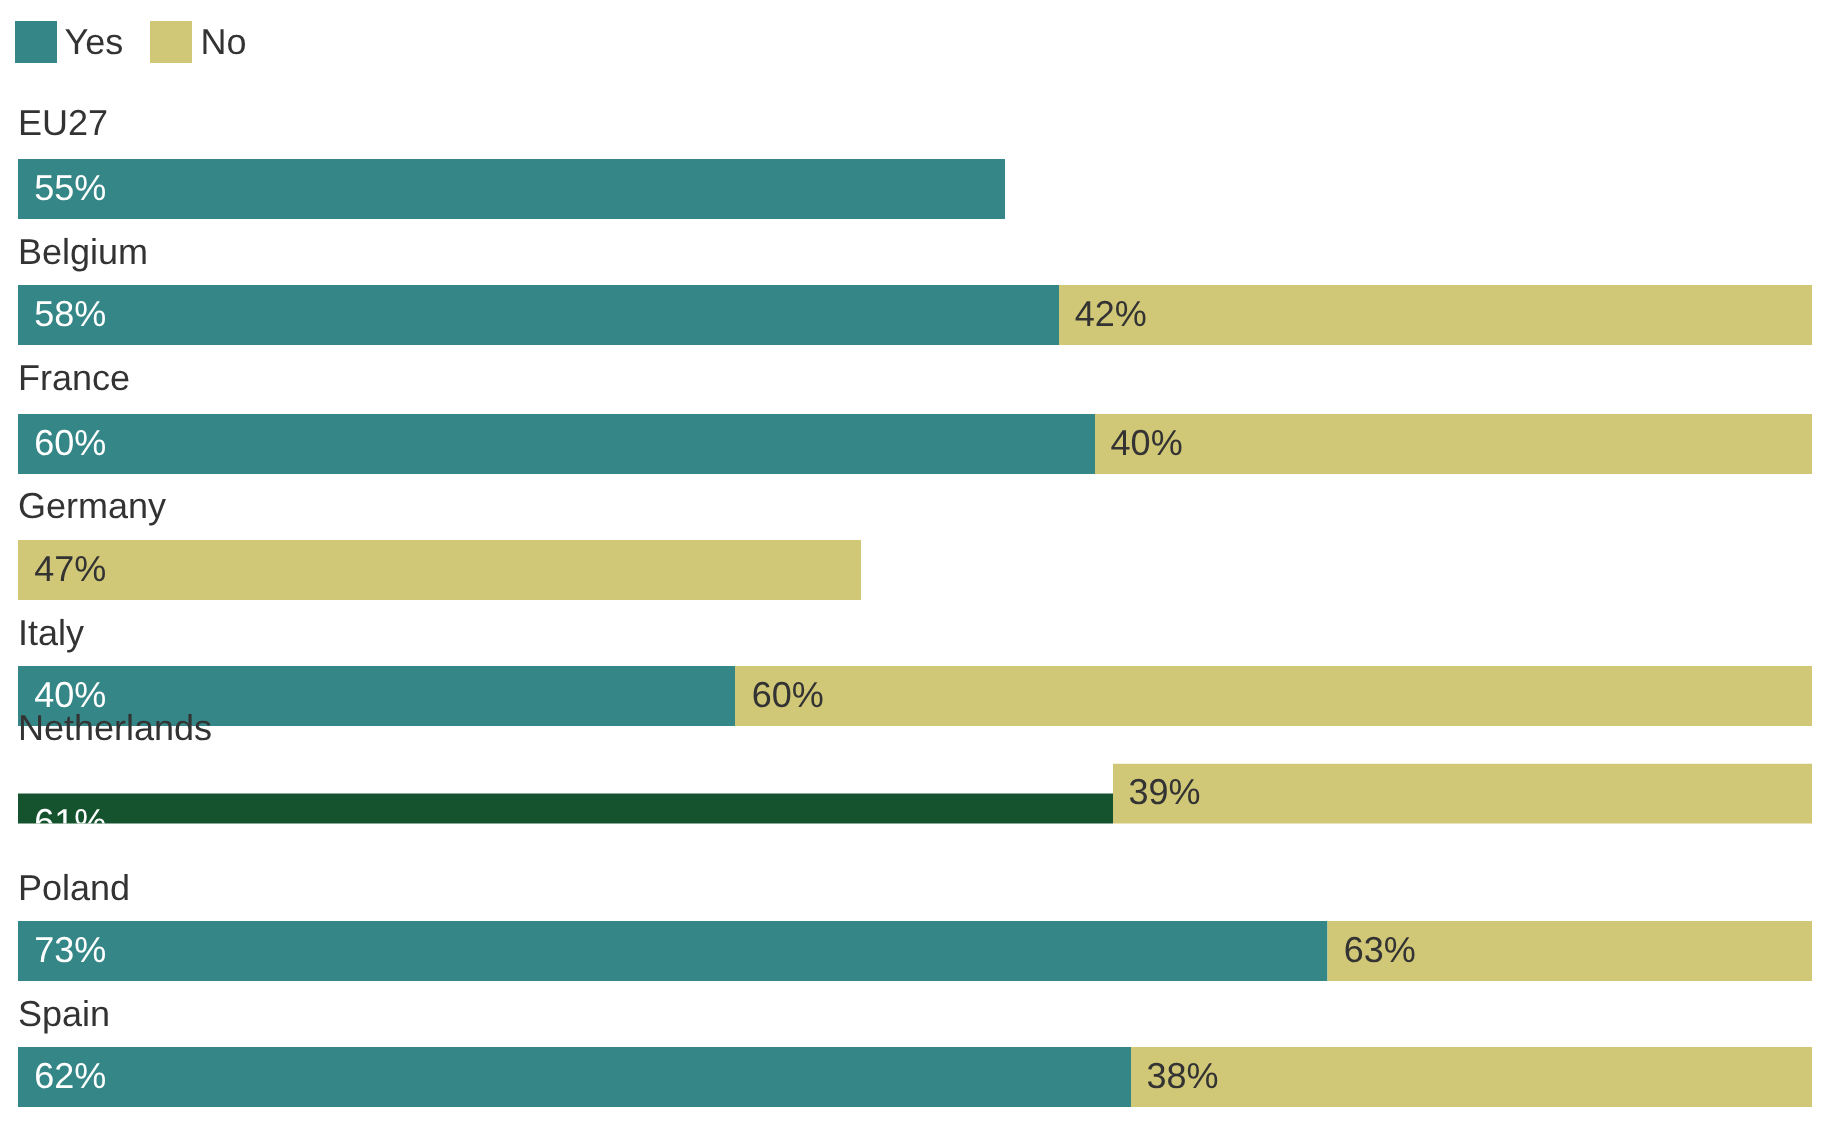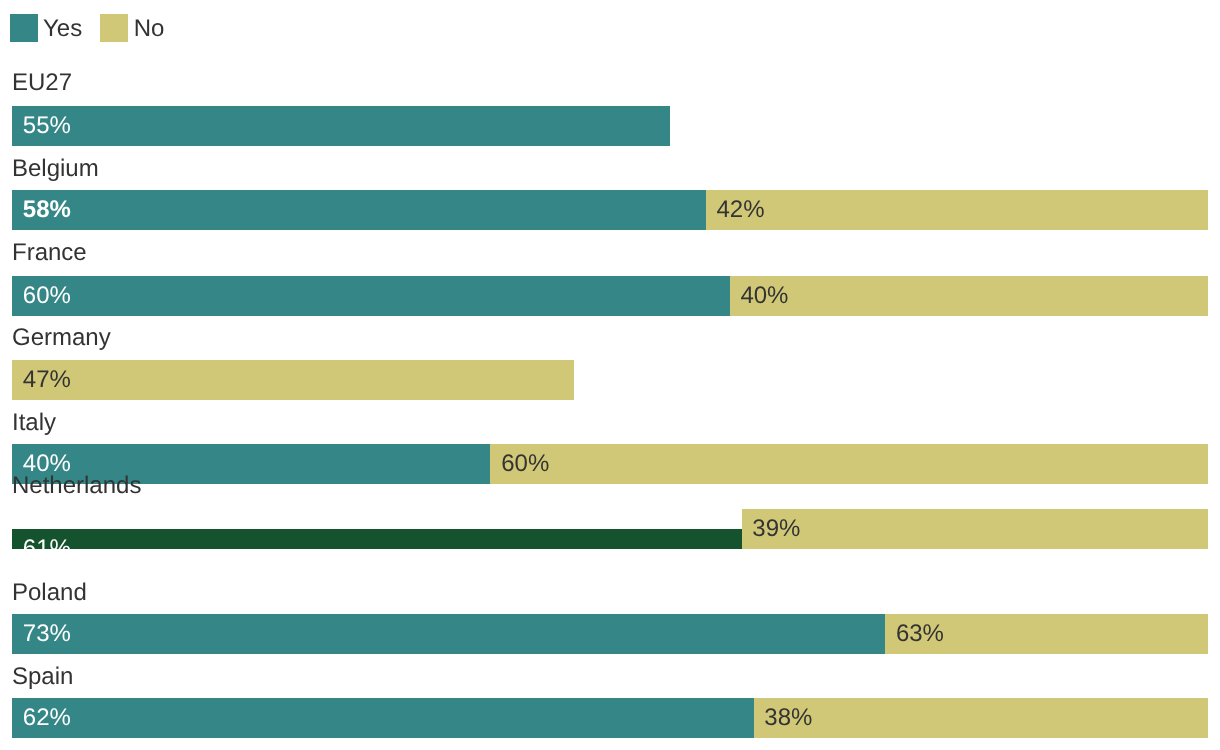--- a/index.html
+++ b/index.html
@@ -143,21 +143,21 @@
       <div class="bar">
         <div class="seg seg-yes" style="width: 55%; background-color: rgb(53, 134, 134);">
           <span class="seg-value">55%</span>
         </div>
       </div>
     </div>
 
     <div class="row">
       <div class="row-label">Belgium</div>
       <div class="bar">
-        <div class="seg seg-yes" style="width: 58%; background-color: rgb(53, 134, 134); font-weight: bold;">
+        <div class="seg seg-yes" style="width: 58%; background-color: rgb(53, 134, 134);">
           <span class="seg-value">58%</span>
         </div>
         <div class="seg seg-no" style="width: 42%; background-color: rgb(209, 200, 119);">
           <span class="seg-value">42%</span>
         </div>
       </div>
     </div>
 
     <div class="row">
       <div class="row-label">France</div>

